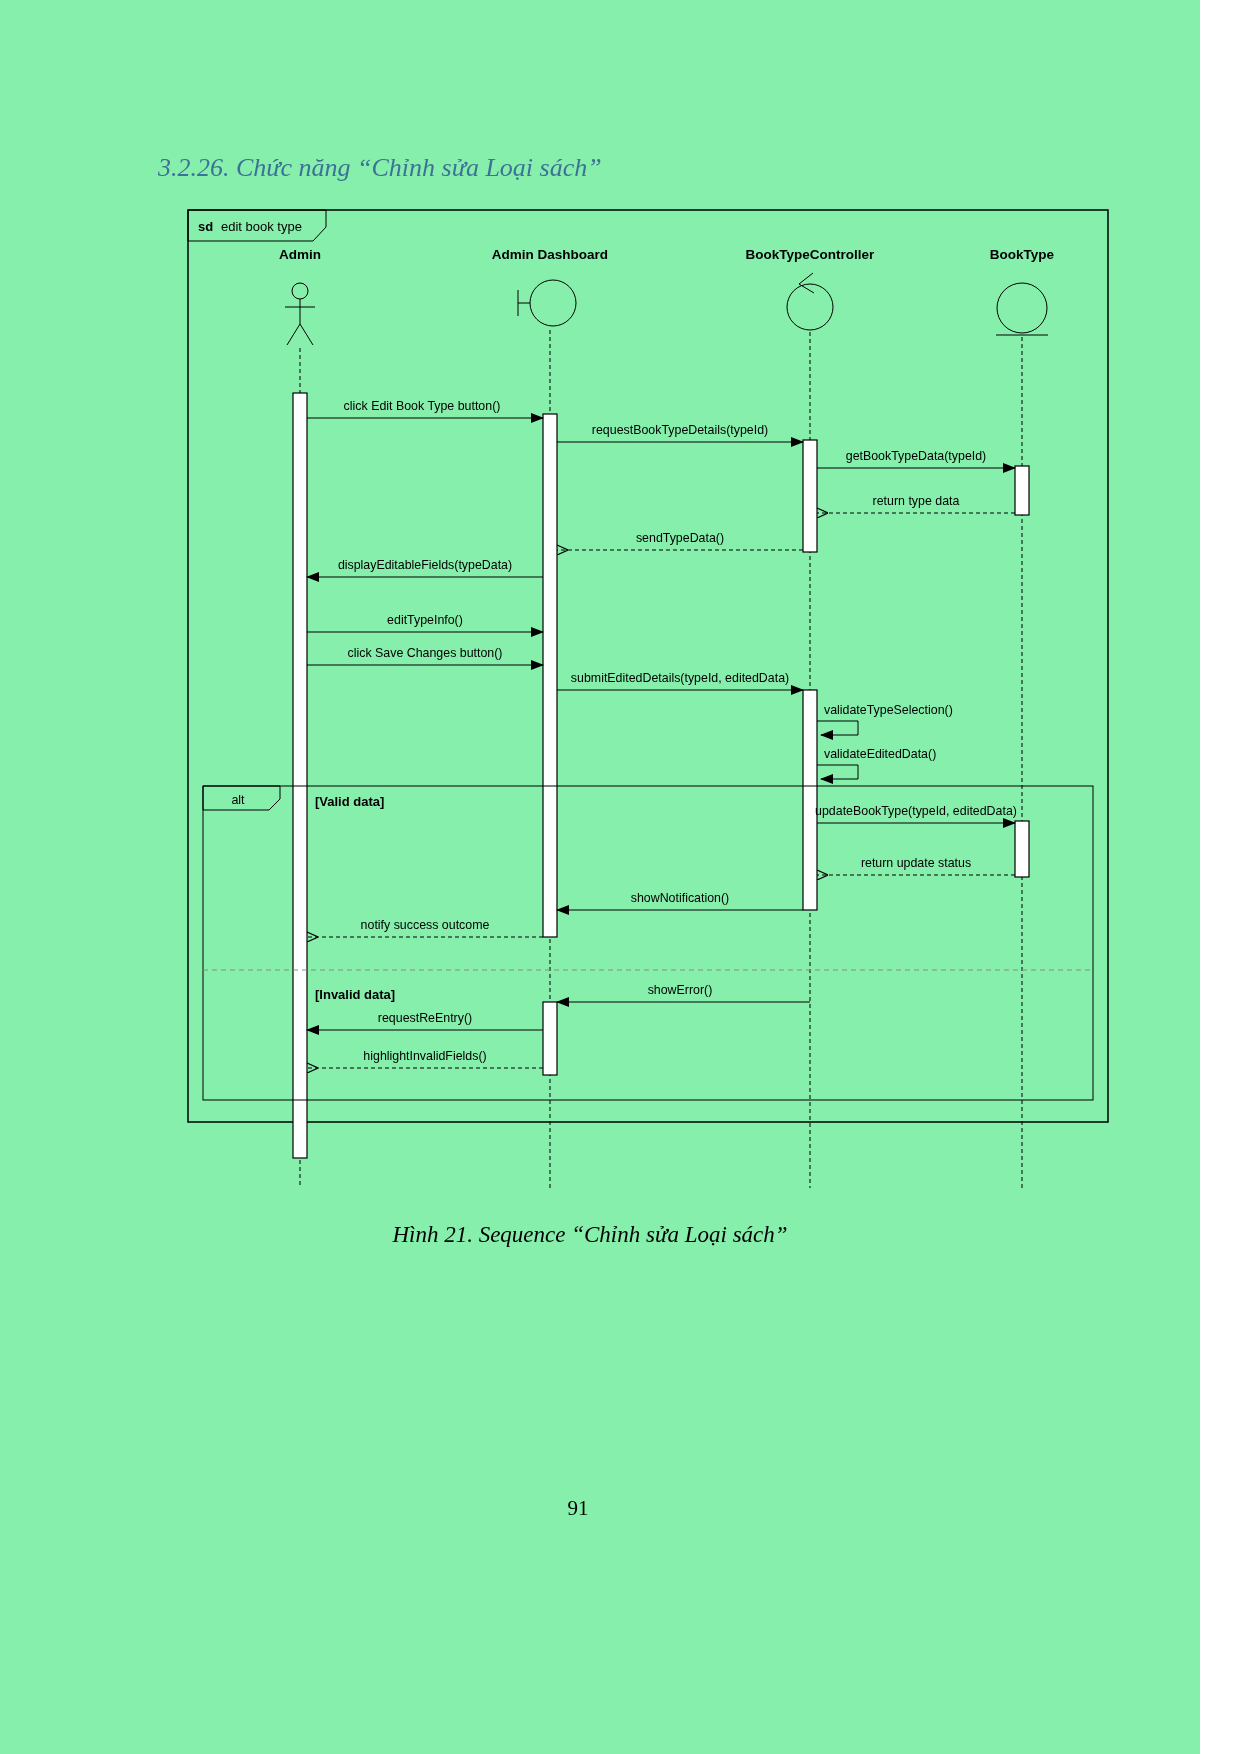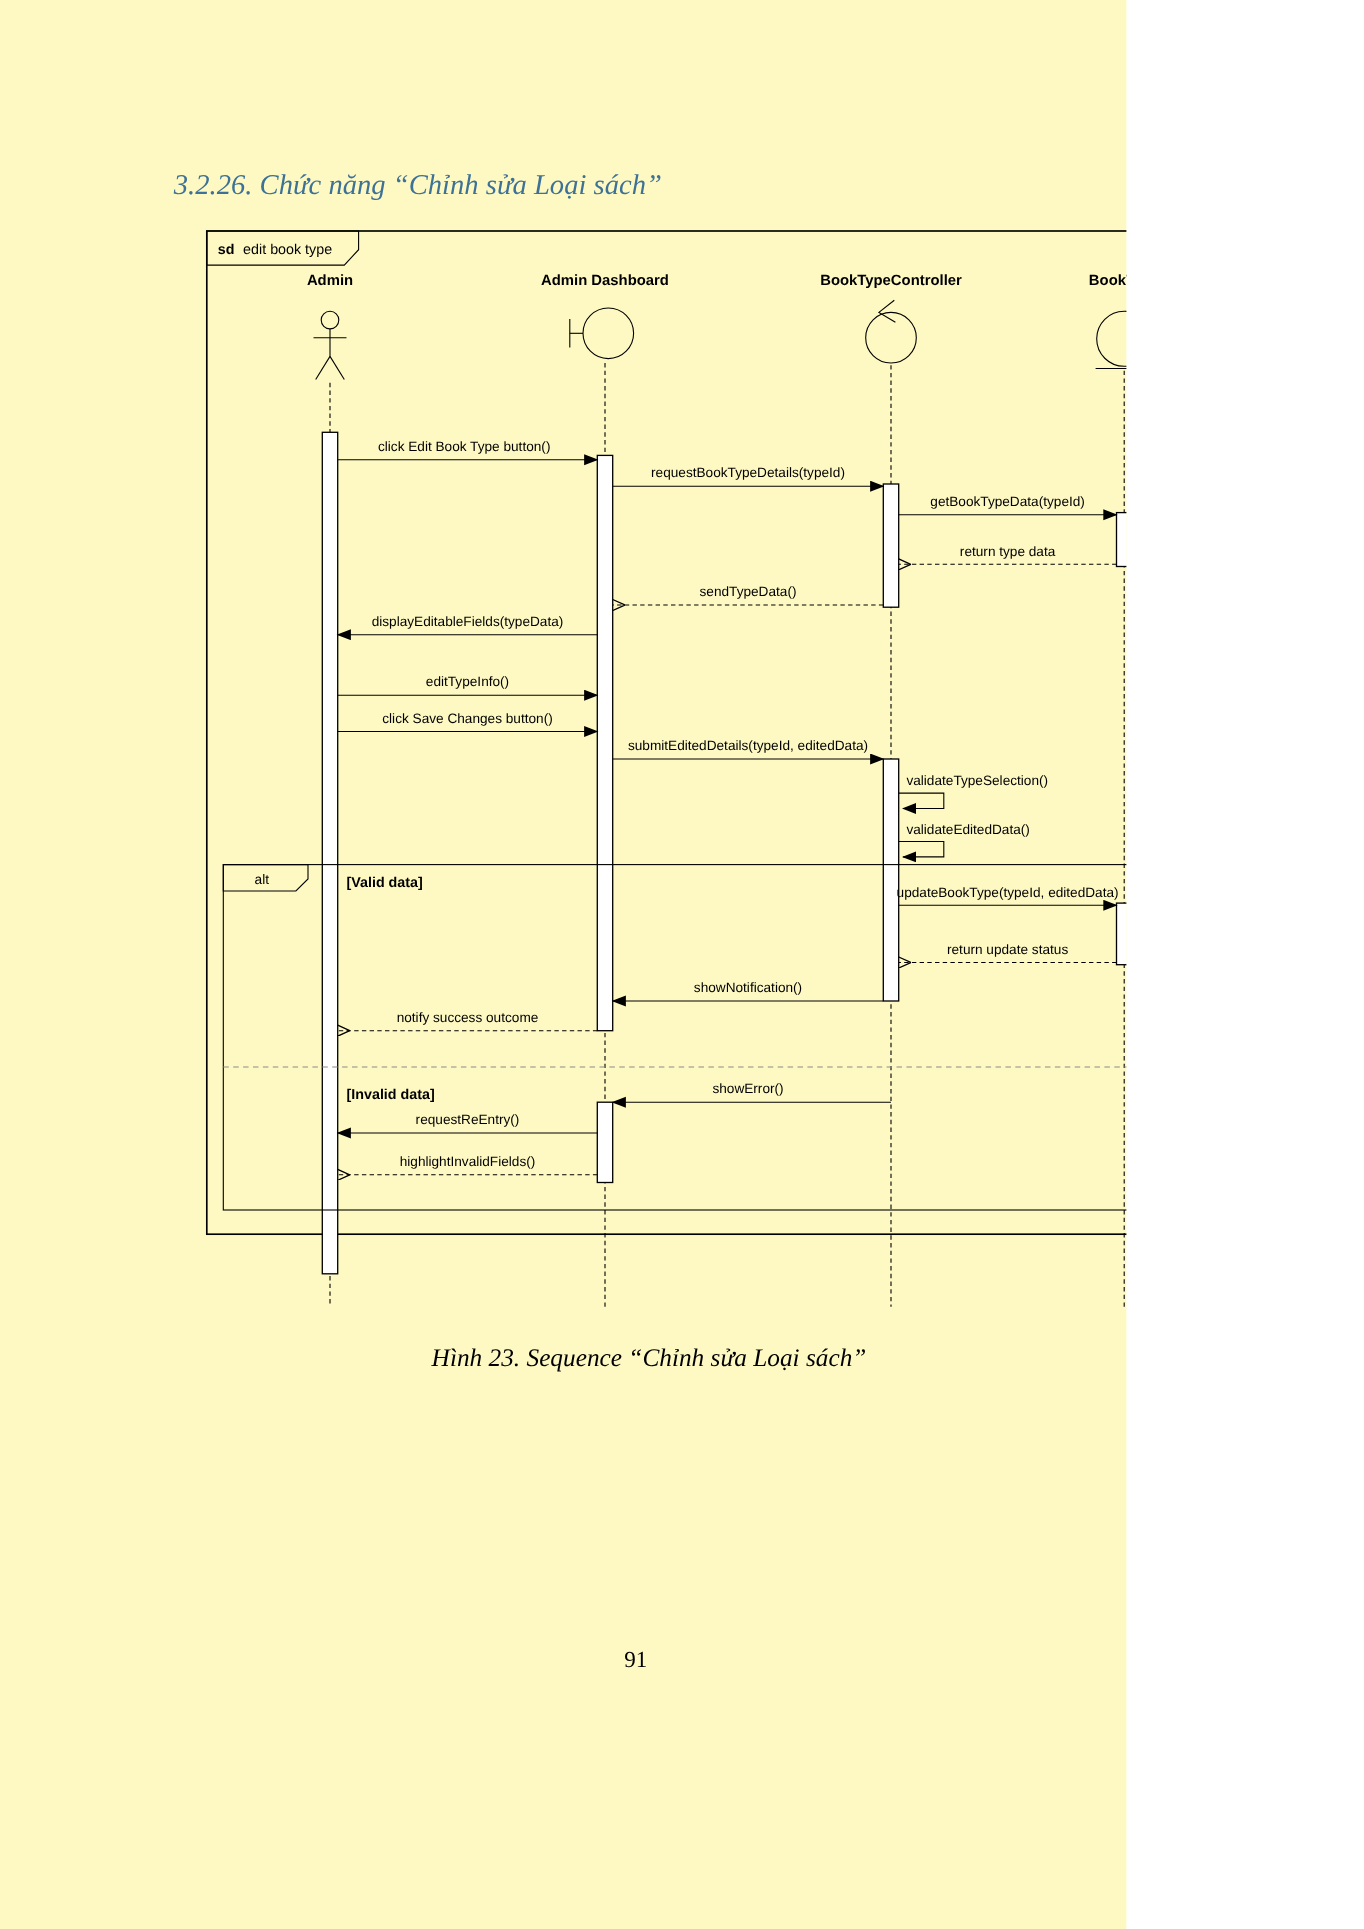--- a/index.html
+++ b/index.html
@@ -1,16 +1,16 @@
 <!DOCTYPE html>
 <html><head>
 <meta charset="utf-8">
 <style>
   html,body{margin:0;padding:0;background:#ffffff;}
-  .page{position:relative;width:1024px;height:1754px;background:#fef9c3;overflow:hidden;
+  .page{position:relative;width:1200px;height:1754px;background:#86efac;overflow:hidden;
         font-family:"Liberation Sans",sans-serif;}
   .heading{position:absolute;left:158px;top:153px;font-family:"Liberation Serif",serif;
            font-style:italic;font-size:26px;color:#3d7296;white-space:nowrap;}
   .caption{position:absolute;left:250px;top:1222px;width:680px;text-align:center;
            font-family:"Liberation Serif",serif;font-style:italic;font-size:23px;color:#000;}
   .pagenum{position:absolute;left:538px;top:1478px;width:80px;text-align:center;
            font-family:"Liberation Serif",serif;font-size:21px;color:#000;margin-top:18px;}
   svg{position:absolute;left:0;top:0;}
   svg text{font-family:"Liberation Sans",sans-serif;fill:#000;}
   .ll-label{font-size:13.5px;font-weight:bold;text-anchor:middle;}
@@ -191,16 +191,16 @@
       <text class="msg" x="425" y="1022">requestReEntry()</text>
       <line class="thin" x1="543" y1="1030" x2="307" y2="1030" marker-end="url(#af)"></line>
     </g>
 
     <g>
       <text class="msg" x="425" y="1060">highlightInvalidFields()</text>
       <line class="ret" x1="543" y1="1068" x2="307" y2="1068" marker-end="url(#ao)"></line>
     </g>
   </svg>
 
-  <div class="caption">Hình 23. Sequence “Chỉnh sửa Loại sách”</div>
+  <div class="caption">Hình 21. Sequence “Chỉnh sửa Loại sách”</div>
   <div class="pagenum">91</div>
 
 </div>
 
 </body></html>

